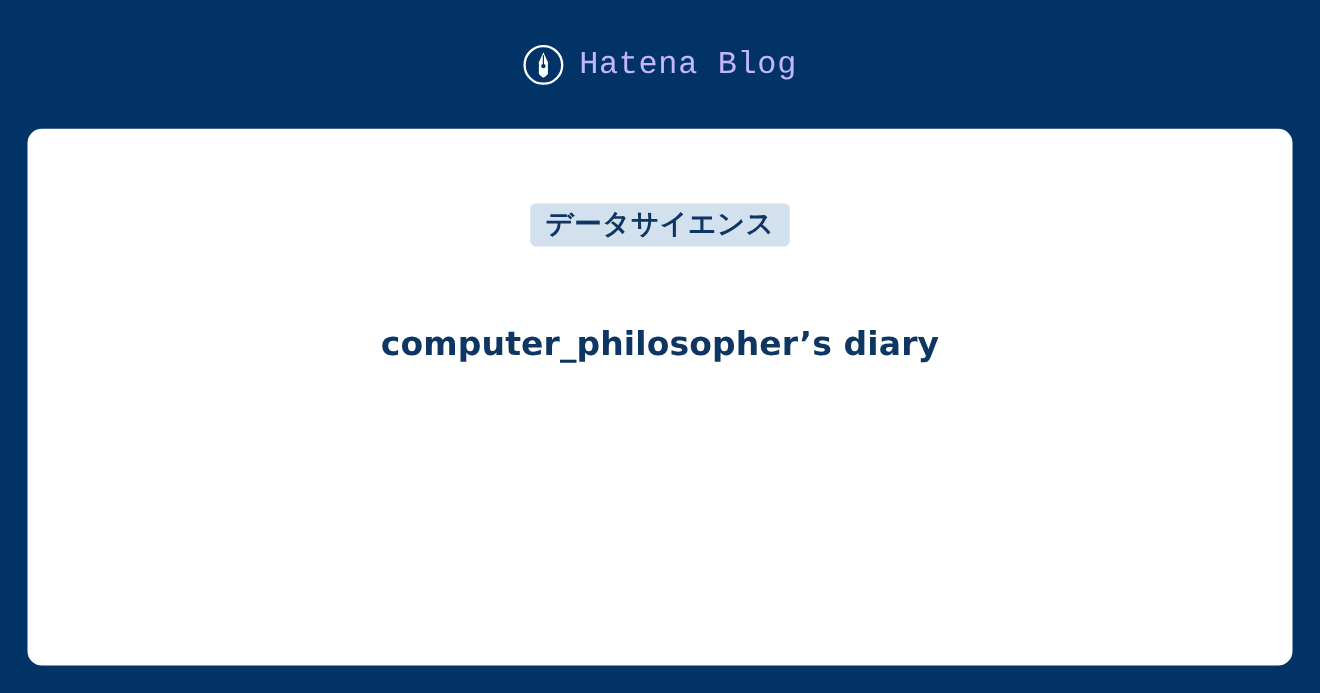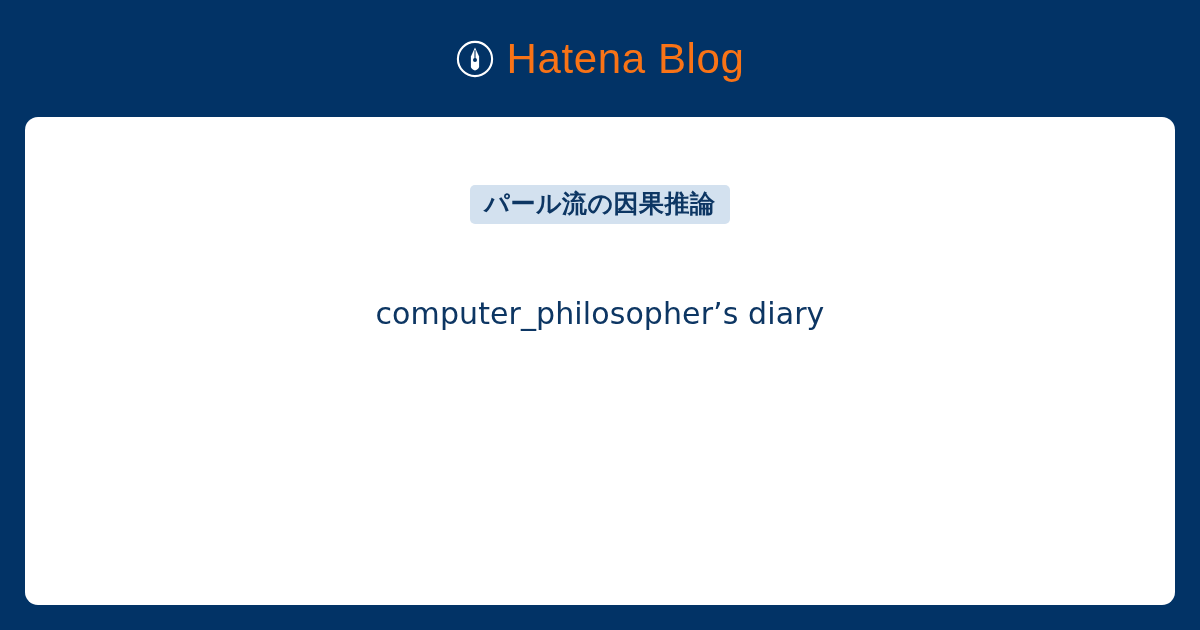--- a/index.html
+++ b/index.html
@@ -35,26 +35,26 @@
   }
 
   .brand-logo {
     width: 38px;
     height: 38px;
     flex: 0 0 38px;
     display: block;
   }
 
   .brand-name {
-    color: #f97316;
-    font-size: 42px;
+    color: #c4b5fd;
+    font-size: 29px;
     font-weight: 300;
     letter-spacing: 0.6px;
     line-height: 1;
-    font-family: Liberation Sans, sans-serif;
+    font-family: Liberation Mono, monospace;
     white-space: nowrap;
   }
 
   
   .card {
     position: absolute;
     left: 25px;
     top: 117px;
     width: 1150px;
     height: 488px;
@@ -111,21 +111,21 @@
     display: block;
     white-space: nowrap;
   }
 
   
   .blog-name {
     margin-top: 58px;
     text-align: center;
     color: #0d3663;
     font-size: 30px;
-    font-weight: 400;
+    font-weight: 700;
     line-height: 1.2;
     letter-spacing: 0.1px;
     white-space: nowrap;
     font-family: "DejaVu Sans", "Liberation Sans", sans-serif;
   }
 </style>
 </head>
 <body>
 
 <div class="og-canvas">
@@ -137,21 +137,21 @@
       <circle cx="19" cy="20.1" r="2.0" fill="#023366"></circle>
       <rect x="18.45" y="10.2" width="1.1" height="10.3" fill="#023366"></rect>
     </svg>
     <div class="brand-name">Hatena Blog</div>
   </div>
 
   <div class="card">
     <div class="card-inner">
 
       <div class="tag-row">
-        <span class="category-tag">パール流の因果推論</span>
+        <span class="category-tag">データサイエンス</span>
       </div>
 
       <h1 class="entry-title">
       </h1>
 
       <div class="blog-name">computer_philosopher’s diary</div>
 
     </div>
   </div>
 

